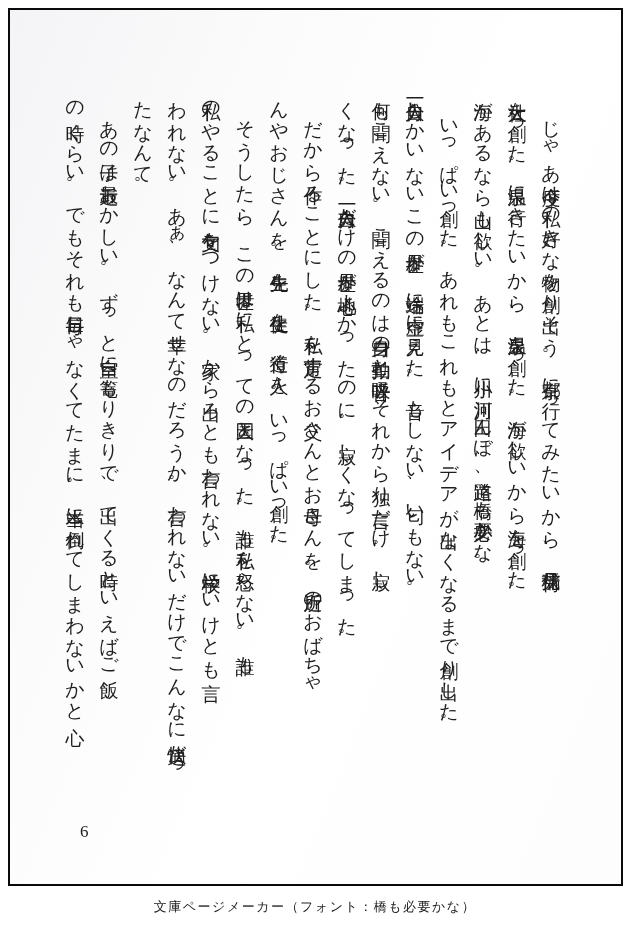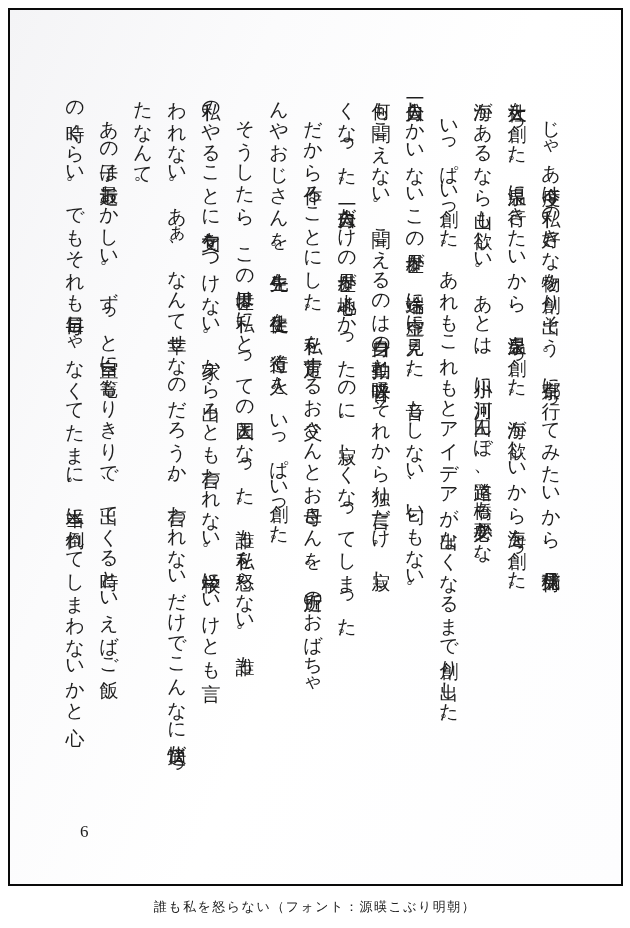--- a/index.html
+++ b/index.html
@@ -92,16 +92,16 @@
       <div class="text-col">たなんて。</div>
       <div class="text-col">　あの子は最近おかしい。ずっと自室に篭もりきりで、出てくる時といえばご飯</div>
       <div class="text-col">の時くらい。でもそれも毎日じゃなくてたまに。本当に倒れてしまわないかと心</div>
     </div>
 
     <div class="page-number">6</div>
 
   </div>
 
   <div class="footer">
-    <span class="footer-caption">誰も私を怒らない（フォント：源暎こぶり明朝）</span>
+    <span class="footer-caption">文庫ページメーカー（フォント：橋も必要かな）</span>
   </div>
 
 </div>
 
 </body></html>

